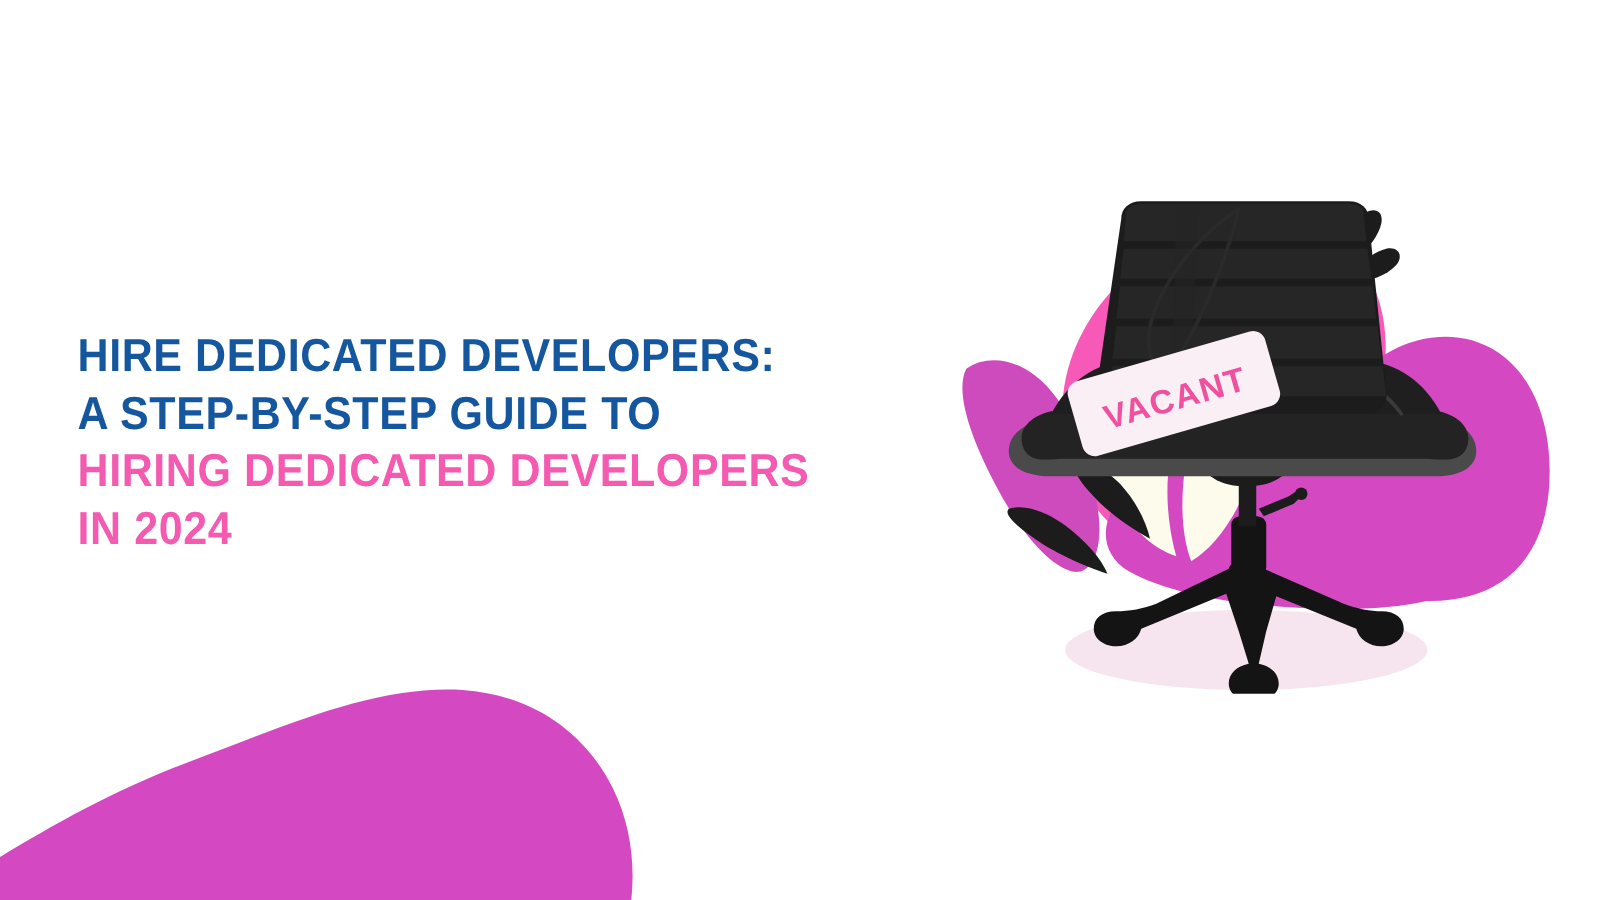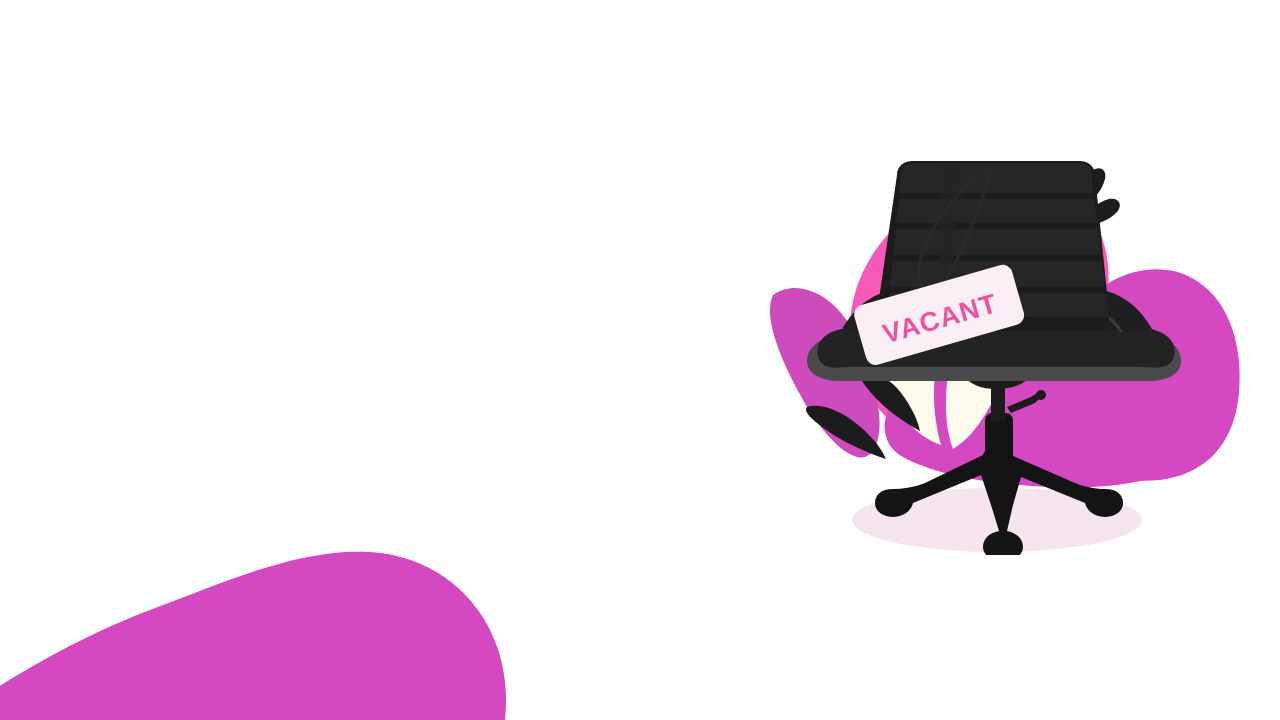--- a/index.html
+++ b/index.html
@@ -80,20 +80,26 @@
 <body>
 
 <div class="banner">
 
   <div class="corner-blob">
     <svg viewBox="0 0 520 200" width="520" height="200" xmlns="http://www.w3.org/2000/svg" aria-hidden="true">
       <path d="M -40 200 L -40 190 C 10 160 70 120 150 90 C 230 60 300 28 370 32 C 430 36 470 70 490 110 C 505 140 508 172 505 200 Z" fill="#D449C2"></path>
     </svg>
   </div>
 
+  <div class="headline">
+    <span class="headline-line blue">HIRE DEDICATED DEVELOPERS:</span>
+    <span class="headline-line blue">A STEP-BY-STEP GUIDE TO</span>
+    <span class="headline-line pink">HIRING DEDICATED DEVELOPERS</span>
+    <span class="headline-line pink">IN 2024</span>
+  </div>
 
   <div class="illustration">
     <svg viewBox="0 0 500 410" width="500" height="410" xmlns="http://www.w3.org/2000/svg" aria-hidden="true">
 
       <defs>
         <clipPath id="clip-all">
           <rect x="0" y="0" width="500" height="410"></rect>
         </clipPath>
       </defs>
 

